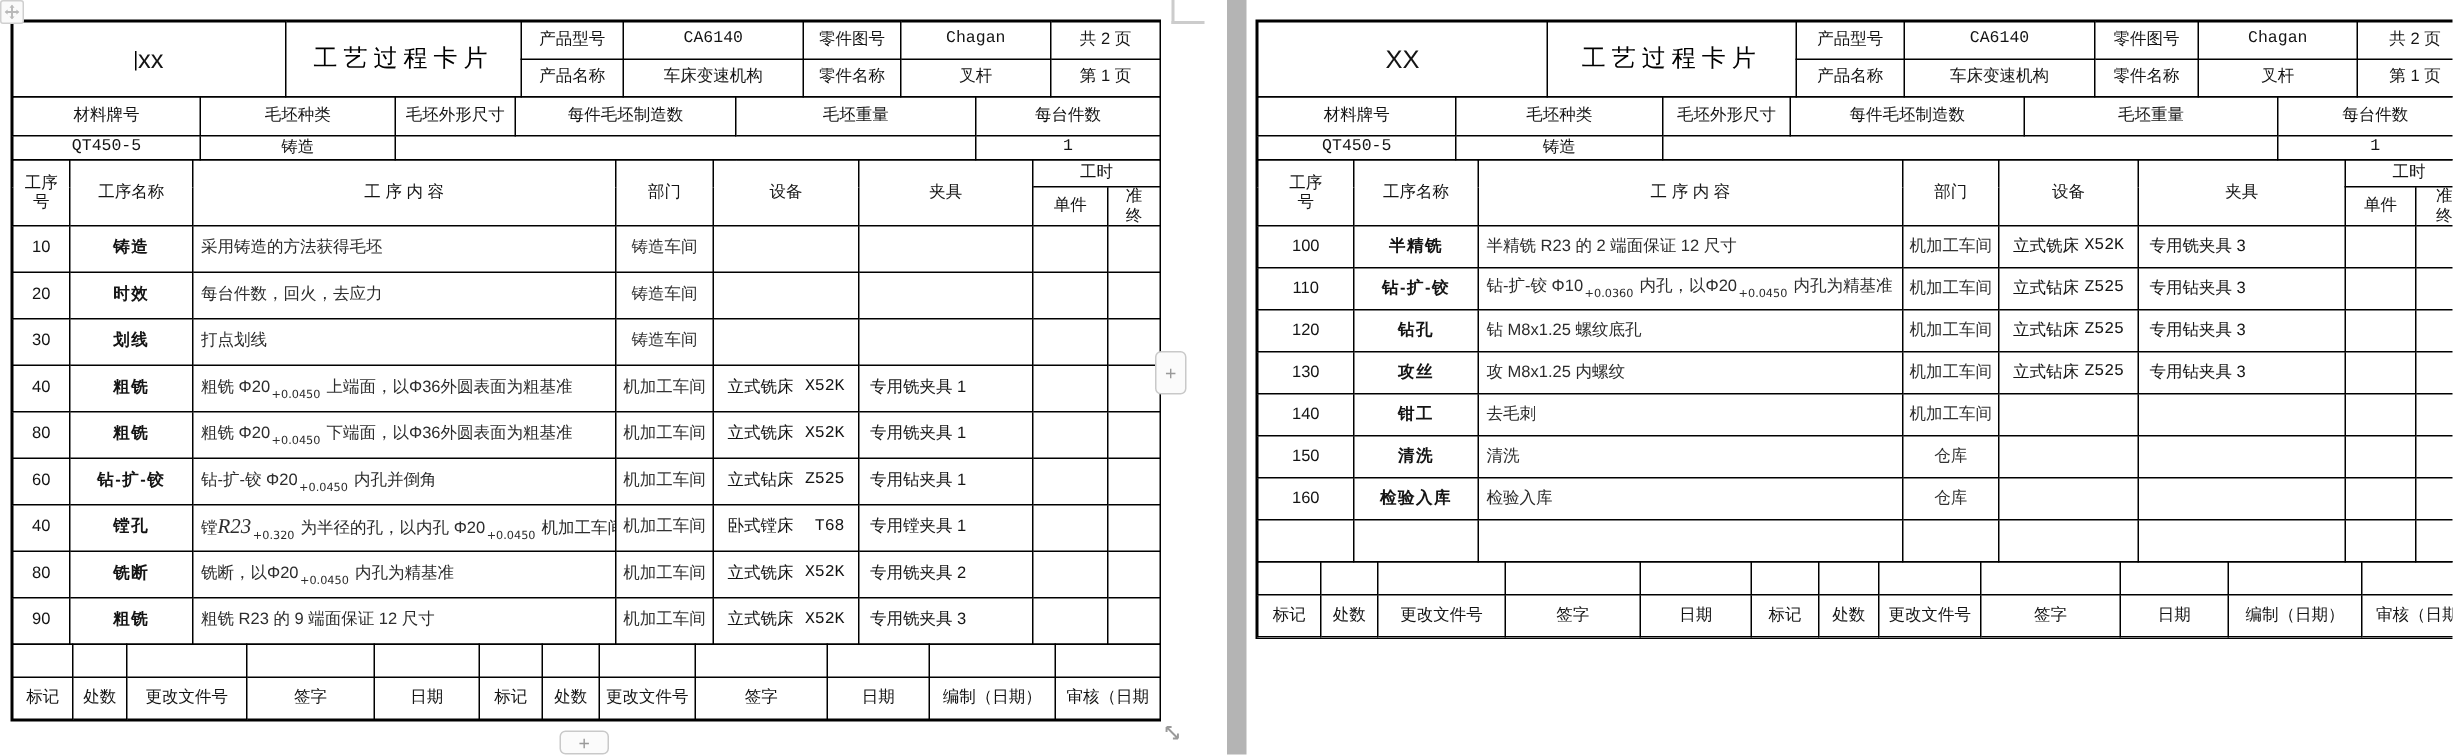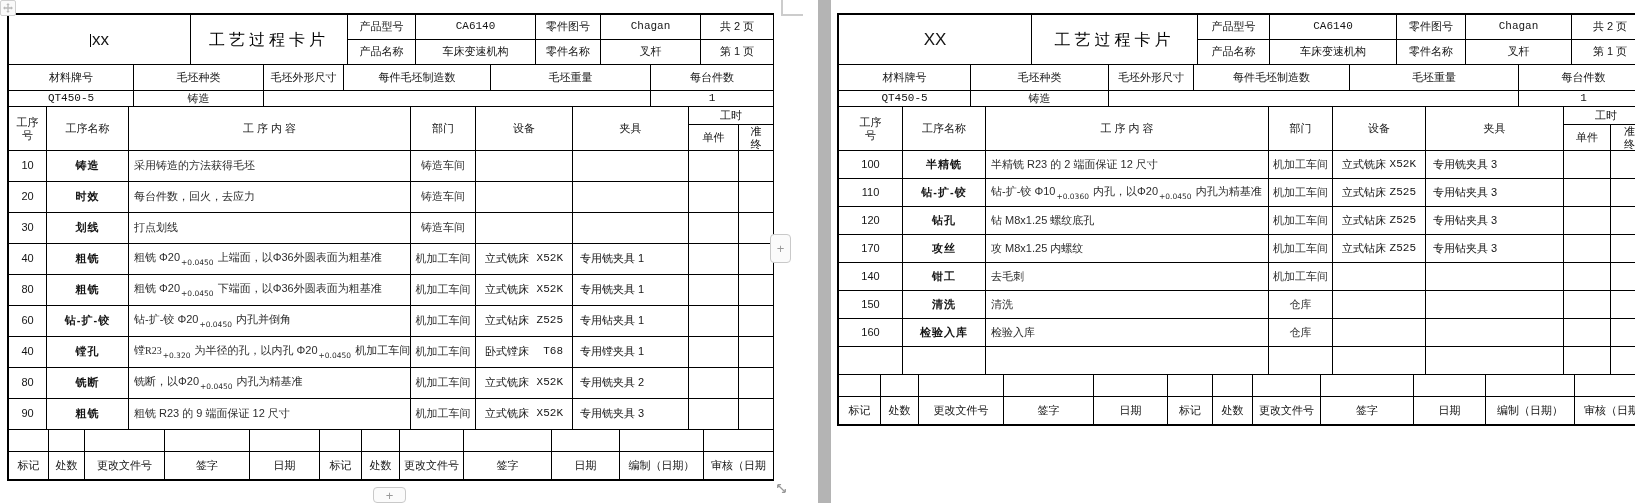--- a/index.html
+++ b/index.html
@@ -31,21 +31,21 @@
   .wrapv{white-space:pre-line;line-height:1.15}
   .c-no{font-family:Liberation Sans, sans-serif}
   .c-name{font-weight:bold;letter-spacing:1px}
   .c-content{text-align:left;padding:0 5px;color:#2c2c2c}
   .c-dept{color:#333}
   .c-fix{text-align:left;padding:0 7px}
   .c-equip{padding:0}
   .c-equip .eq{display:flex;justify-content:space-between;align-items:flex-start;padding:0 9px}
   .tol{display:inline-flex;flex-direction:row;align-items:flex-start;font-size:7.5px;
        line-height:1.1;vertical-align:-4px;margin:0 1px;font-family:"DejaVu Sans",sans-serif}
-  .ital{font-family:"Liberation Serif","DejaVu Serif",serif;font-size:10px}
+  .ital{font-style:italic;font-family:"Liberation Serif","DejaVu Serif",serif;font-size:14px}
   
   .drag-handle{position:absolute;left:0;top:0;width:14px;height:14px;border:1px solid #cfcfcf;
        border-radius:2px;background:#fafafa;display:flex;align-items:center;justify-content:center}
   .corner-marker{position:absolute;left:781px;top:0;width:20px;height:14px;
        border-left:2px solid #cccccc;border-bottom:2px solid #cccccc}
   .btn-pill{position:absolute;border:1px solid #c9c9c9;border-radius:4px;background:#fbfbfb;
        color:#9a9a9a;display:flex;align-items:center;justify-content:center;
        font-size:13px;line-height:1;font-weight:400}
   .add-col{left:770px;top:234px;width:19px;height:27px}
   .add-row{left:373px;top:487px;width:31px;height:14px}
@@ -469,21 +469,21 @@
               <span class="eq">
                 <span>立式钻床</span>
                 <span class="mono">Z525</span>
               </span>
             </td>
             <td class="c-fix">专用钻夹具 3</td>
             <td></td>
             <td></td>
           </tr>
           <tr>
-            <td class="c-no">170</td>
+            <td class="c-no">130</td>
             <td class="c-name">攻丝</td>
             <td class="c-content"><span>攻 M8x1.25 内螺纹</span></td>
             <td class="c-dept">机加工车间</td>
             <td class="c-equip">
               <span class="eq">
                 <span>立式钻床</span>
                 <span class="mono">Z525</span>
               </span>
             </td>
             <td class="c-fix">专用钻夹具 3</td>

